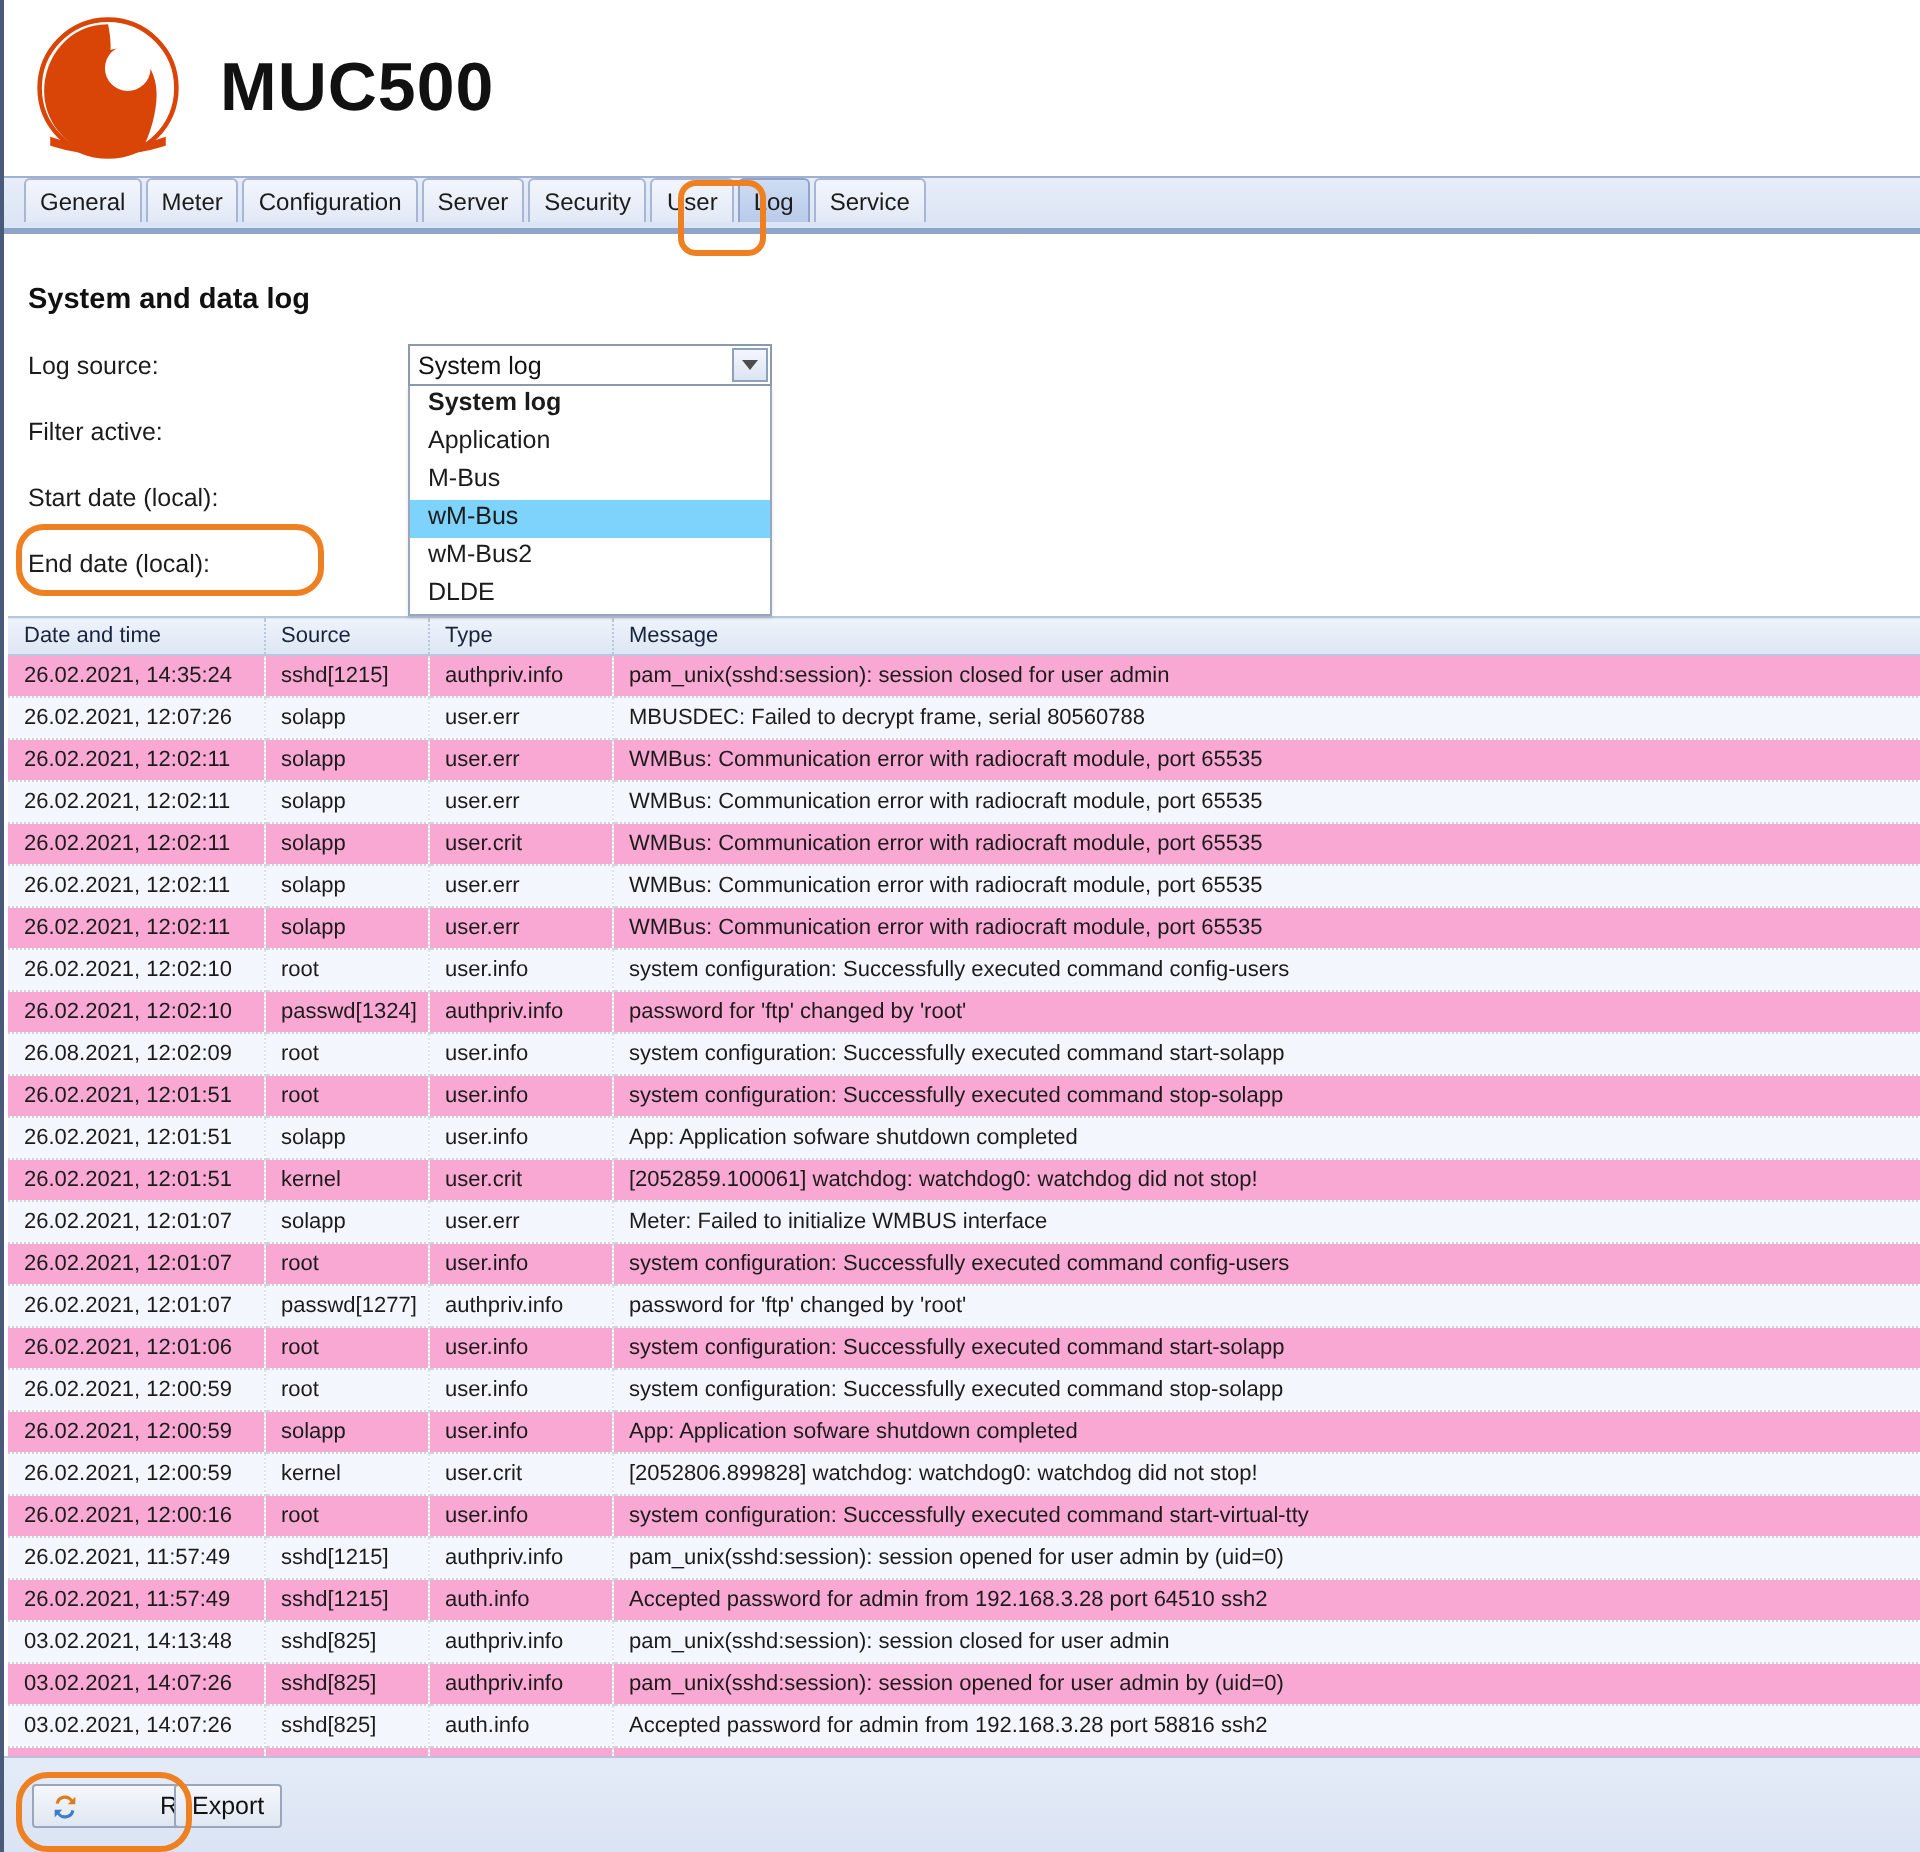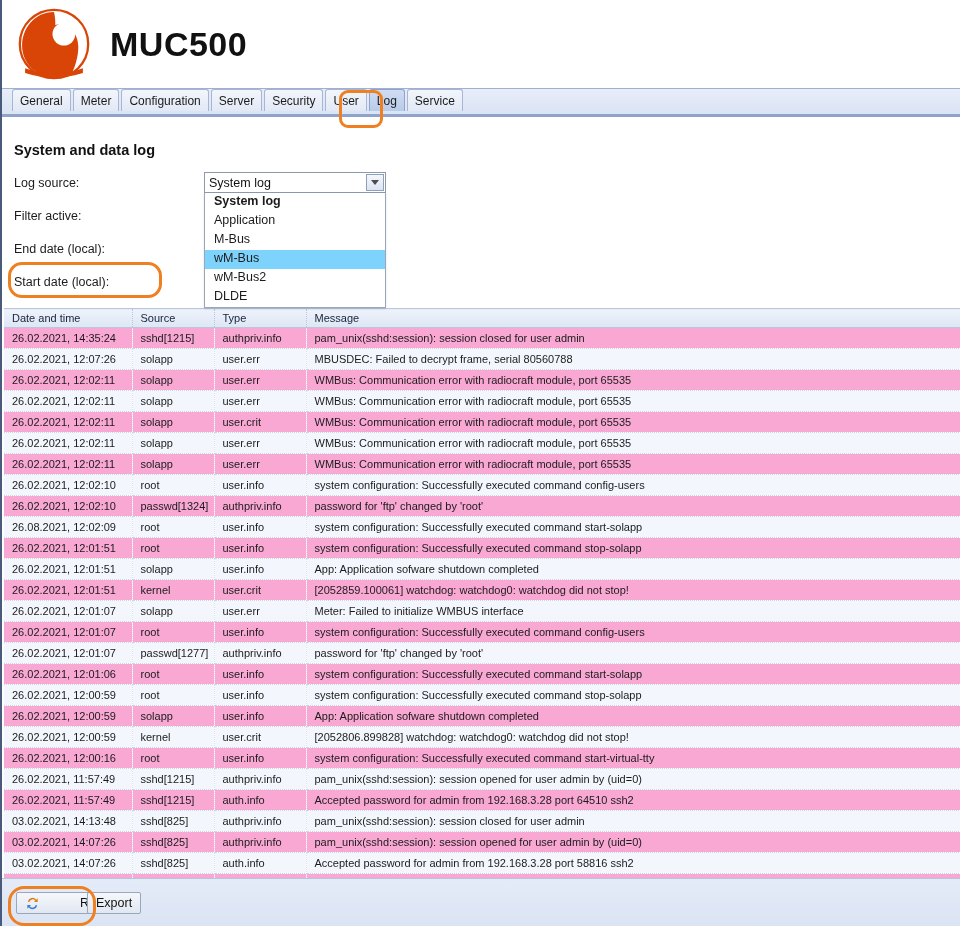--- a/index.html
+++ b/index.html
@@ -325,26 +325,26 @@
           </div>
         </div>
       </div>
 
       <div class="form-row">
         <span class="form-label">Filter active:</span>
         <span class="check-box"></span>
       </div>
 
       <div class="form-row">
-        <span class="form-label">End date (local):</span>
+        <span class="form-label">Start date (local):</span>
         <span class="field-box"></span>
       </div>
 
       <div class="form-row">
-        <span class="form-label">Start date (local):</span>
+        <span class="form-label">End date (local):</span>
         <span class="field-box"></span>
       </div>
 
       <div class="form-row">
         <span class="form-label">Filter:</span>
         <span class="field-box"></span>
       </div>
     </div>
 
     <div class="table-wrap" style="top:188px;">

